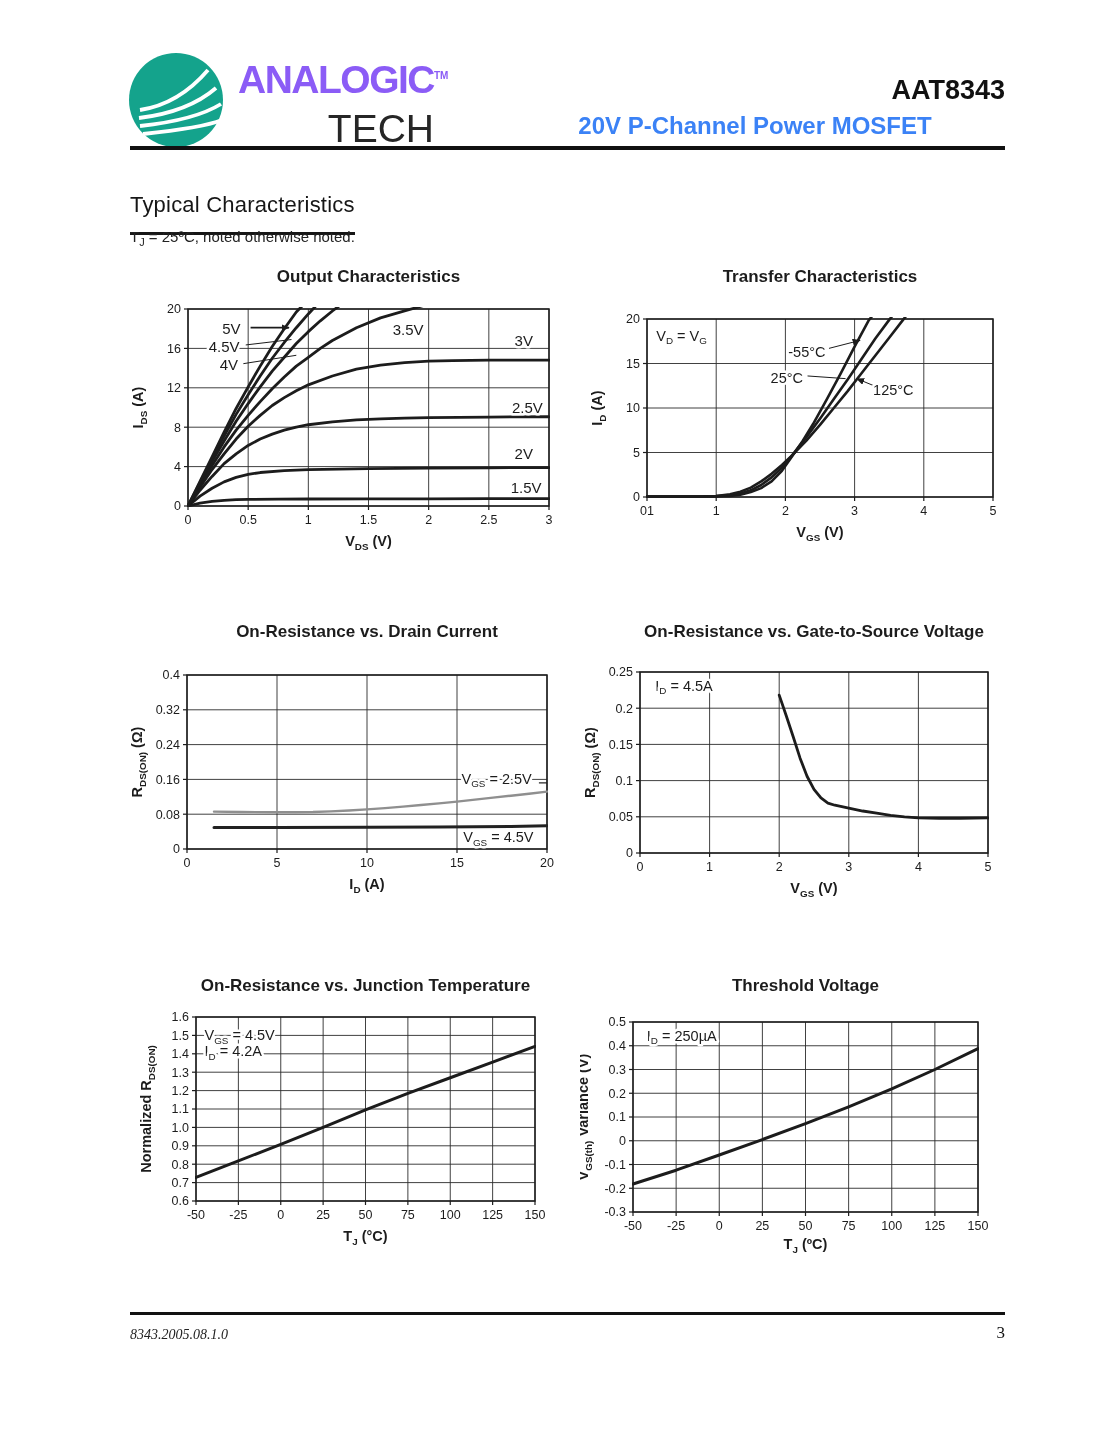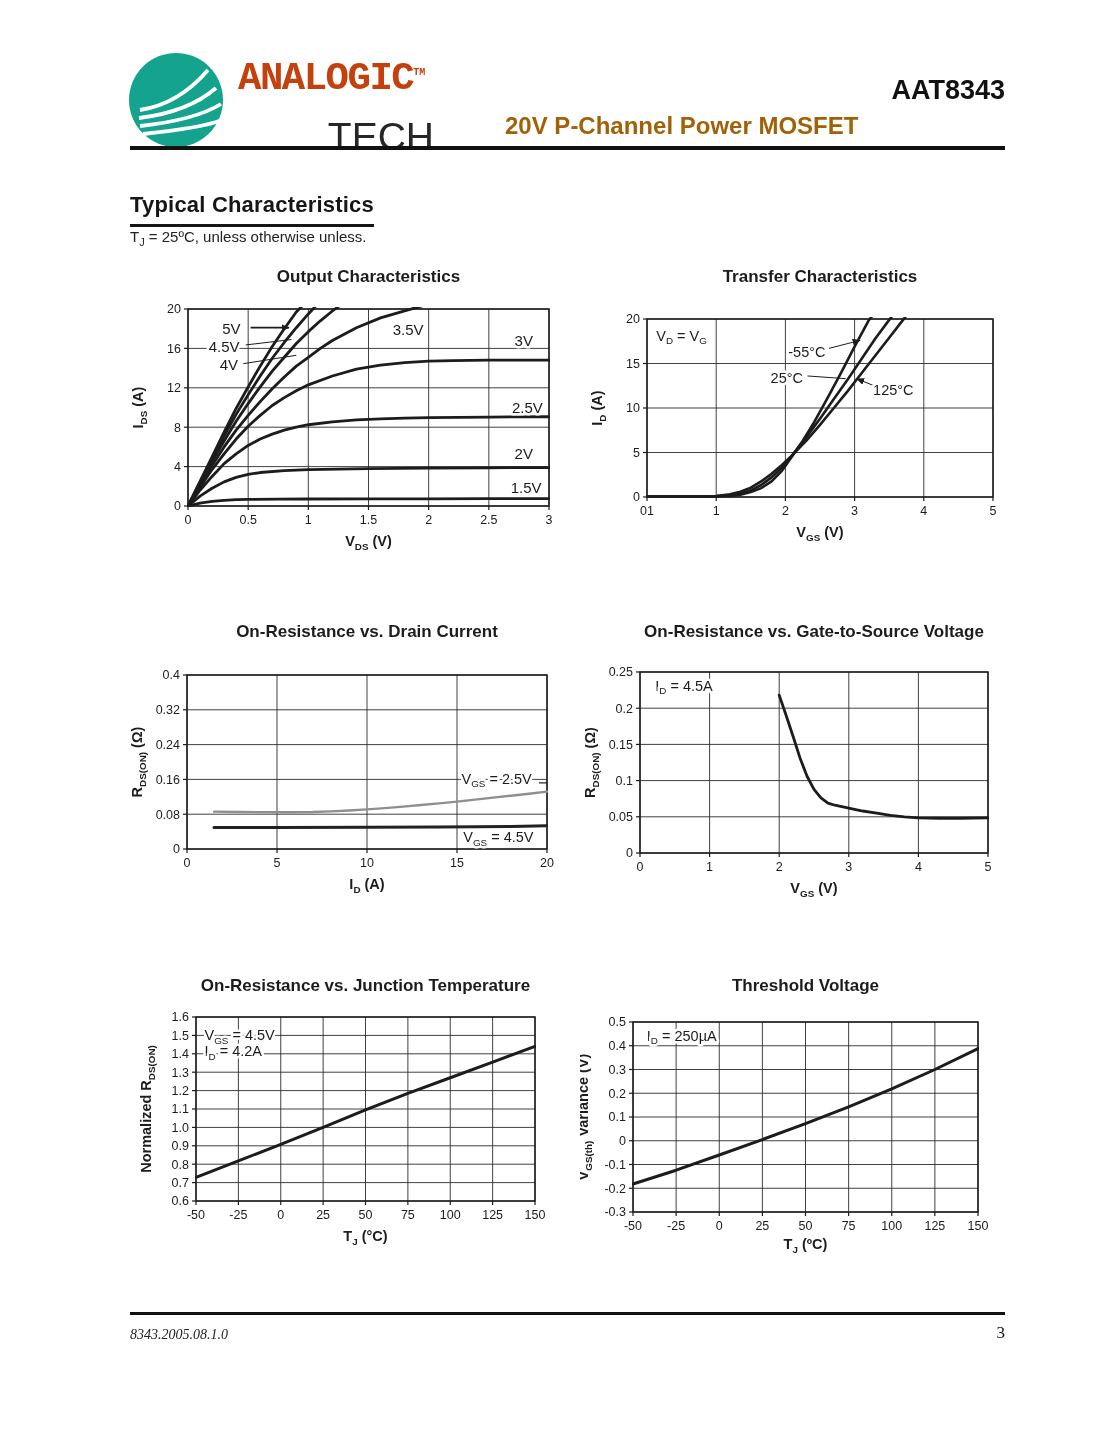--- a/index.html
+++ b/index.html
@@ -1,29 +1,29 @@
 <!DOCTYPE html>
 <html><head>
 <meta charset="utf-8">
 <style>
   html,body{margin:0;padding:0;background:#e8e8e8;}
   #page{position:relative;width:1105px;height:1430px;background:#ffffff;margin:0 auto;
         font-family:"Liberation Sans",sans-serif;color:#1c1c1c;overflow:hidden;}
   .abs{position:absolute;}
   
-  .brand-top{font-size:39px;font-weight:bold;letter-spacing:-1.5px;color:#c2410c;line-height:1.0;font-family:Liberation Mono, monospace;}
+  .brand-top{font-size:39px;font-weight:bold;letter-spacing:-1.5px;color:#8b5cf6;line-height:1.0;}
   .brand-top sup{font-size:10px;font-weight:bold;letter-spacing:0;vertical-align:super;}
   .brand-bottom{font-size:39px;font-weight:400;letter-spacing:0px;color:#262626;line-height:1.0;
-                text-align:right;padding-right:14px;margin-top:18px;}
+                text-align:right;padding-right:14px;margin-top:10px;}
   .part-number{font-size:27px;font-weight:bold;text-align:right;color:#111;}
-  .part-subtitle{font-size:24px;font-weight:bold;text-align:left;color:#a16207;margin-top:2px;}
+  .part-subtitle{font-size:24px;font-weight:bold;text-align:center;color:#3b82f6;margin-top:2px;}
   .header-rule{height:4px;background:#111;}
   
-  .section-title{font-size:22px;font-weight:bold;color:#161616;display:inline-block;
-                 border-bottom:3px solid #161616;padding-bottom:6px;letter-spacing:0.2px;}
+  .section-title{font-size:22px;font-weight:normal;color:#161616;display:inline-block;
+                 border-bottom:3px solid #161616;padding-bottom:14px;letter-spacing:0.2px;}
   .section-note{font-size:15px;color:#222;}
   .section-note sub{font-size:11px;}
   
   .footer-rule{height:3px;background:#111;}
   .doc-code{font-family:"Liberation Serif",serif;font-style:italic;font-size:14px;color:#222;}
   .page-number{font-family:"Liberation Serif",serif;font-size:17px;color:#111;text-align:right;}
   svg text{font-family:"Liberation Sans",sans-serif;}
 </style>
 </head>
 <body>
@@ -45,21 +45,21 @@
 
   <div class="abs part-number" style="left:605px;top:75px;width:400px;">AAT8343</div>
   <div class="abs part-subtitle" style="left:505px;top:110px;width:500px;">20V P-Channel Power MOSFET</div>
 
   <div class="abs header-rule" style="left:130px;top:146px;width:875px;"></div>
 
   <div class="abs" style="left:130px;top:192px;">
     <span class="section-title">Typical Characteristics</span>
   </div>
   <div class="abs section-note" style="left:130px;top:228px;">
-    <span>T</span><sub>J</sub><span> = 25ºC, unless otherwise unless.</span>
+    <span>T</span><sub>J</sub><span> = 25ºC, noted otherwise noted.</span>
   </div>
 
   <div id="charts">
       <svg width="463" height="318" viewBox="0 0 463 318" class="abs" style="left:120px;top:253px">
         <defs>
           <clipPath id="clip0">
             <rect x="67" y="54" width="363" height="200"></rect>
           </clipPath>
           <marker id="arr0" markerWidth="9" markerHeight="8" refX="7.5" refY="3.5" orient="auto" markerUnits="userSpaceOnUse">
             <path d="M0,0 L8,3.5 L0,7 z" fill="#1c1c1c"></path>

